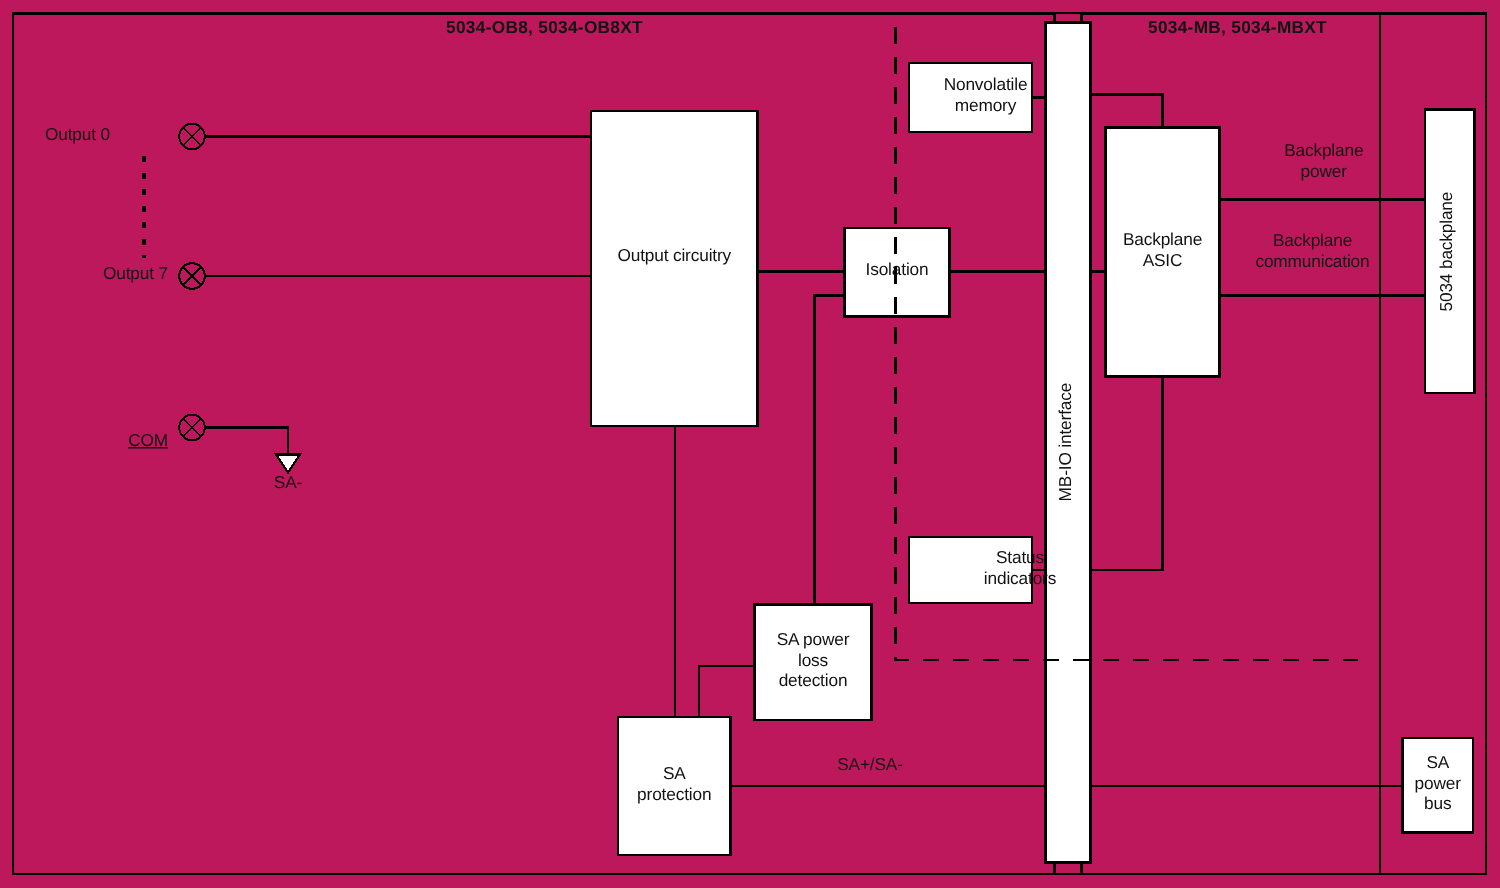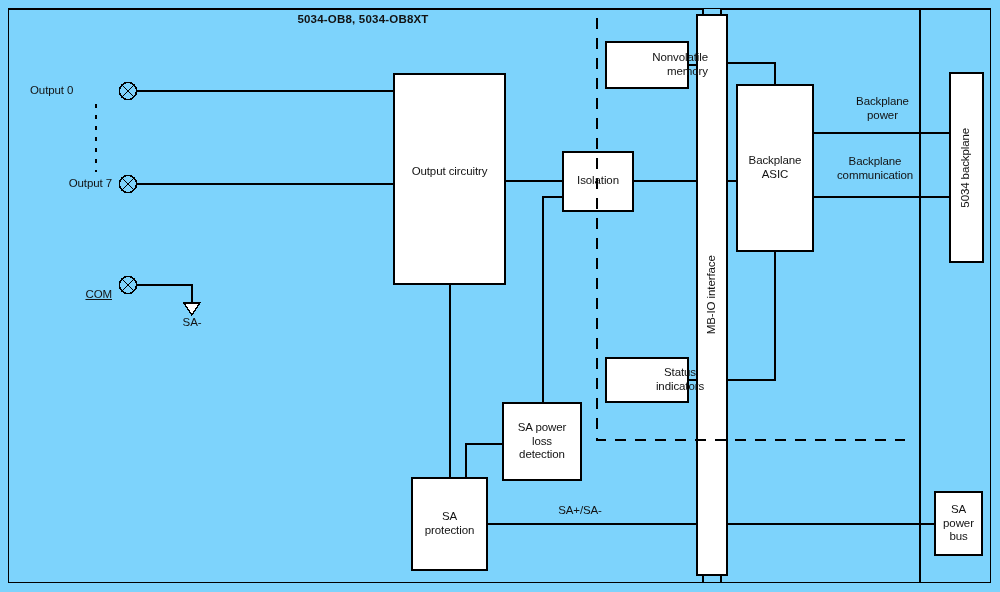--- a/index.html
+++ b/index.html
@@ -1,18 +1,18 @@
 <!DOCTYPE html>
 <html><head>
 <meta charset="utf-8">
 <title>Block Diagram</title>
 <style>
   html,body{margin:0;padding:0;background:#ffffff;}
   body{font-family:"Liberation Sans", sans-serif;}
-  #stage{position:relative;width:1000px;height:592px;background:#7dd3fc;overflow:hidden;}
+  #stage{position:relative;width:1000px;height:592px;background:#be185d;overflow:hidden;}
   svg#diagram{position:absolute;left:0;top:0;width:1000px;height:592px;}
   .lbl{position:absolute;font-family:"Liberation Sans", sans-serif;font-size:11.5px;color:#121212;
        text-align:center;line-height:13.5px;letter-spacing:-0.1px;white-space:pre-line;}
   .title{font-weight:bold;font-size:11.5px;letter-spacing:0.2px;}
   .vert{transform-origin:center center;}
 </style>
 </head>
 <body>
 
 <div id="stage">
@@ -99,32 +99,33 @@
       <line x1="487" y1="524" x2="697" y2="524"></line>
       <line x1="727" y1="524" x2="935" y2="524"></line>
 
       <rect x="935" y="492" width="47" height="63" fill="#fff"></rect>
 
       <polyline points="597,18 597,440 905,440" stroke-dasharray="11 9" stroke-width="1.4"></polyline>
     </g>
   </svg>
 
   <div class="lbl title" style="left:238px;top:13px;width:250px;">5034-OB8, 5034-OB8XT</div>
+  <div class="lbl title" style="left:730px;top:13px;width:190px;">5034-MB, 5034-MBXT</div>
 
   <div class="lbl" style="left:30px;top:84px;width:82px;text-align:left;">Output 0</div>
   <div class="lbl" style="left:30px;top:177px;width:82px;text-align:right;">Output 7</div>
   <div class="lbl" style="left:30px;top:288px;width:82px;text-align:right;text-decoration:underline;">COM</div>
 
   <div class="lbl" style="left:162px;top:316px;width:60px;">SA-</div>
 
   <div class="lbl" style="left:394px;top:165px;width:111px;">Output circuitry</div>
 
   <div class="lbl" style="left:563px;top:174px;width:70px;">Isolation</div>
 
-  <div class="lbl" style="left:606px;top:51px;width:102px;text-align:right;">Nonvolatile
+  <div class="lbl" style="left:606px;top:51px;width:102px;">Nonvolatile
 memory</div>
 
   <div class="lbl" style="left:606px;top:366px;width:82px;margin-left:33px;">Status
 indicators</div>
 
   <div class="lbl vert" style="left:632px;top:288px;width:160px;transform:rotate(-90deg);">MB-IO interface</div>
 
   <div class="lbl" style="left:737px;top:154px;width:76px;">Backplane
 ASIC</div>
 

